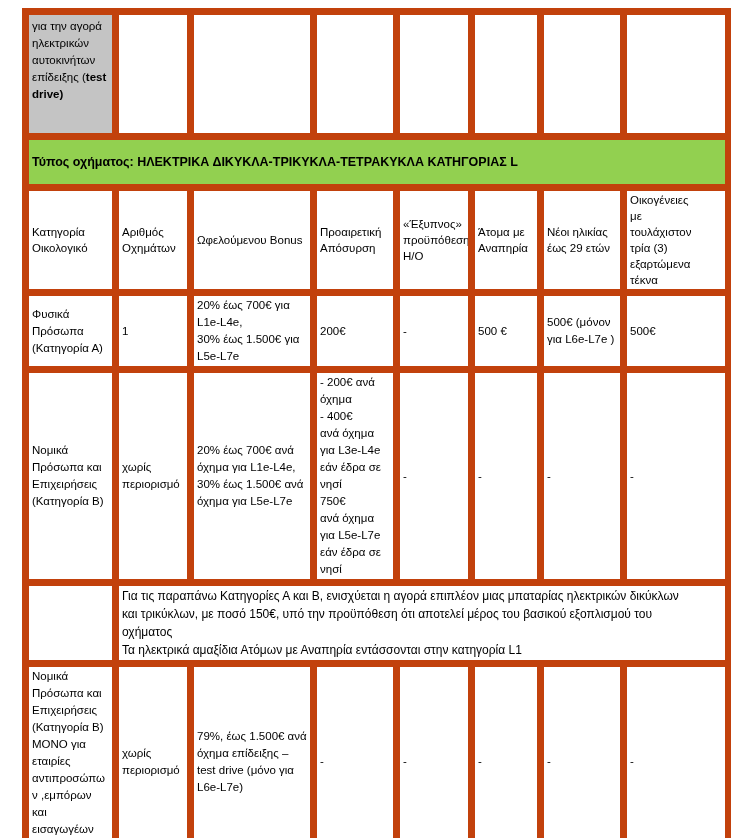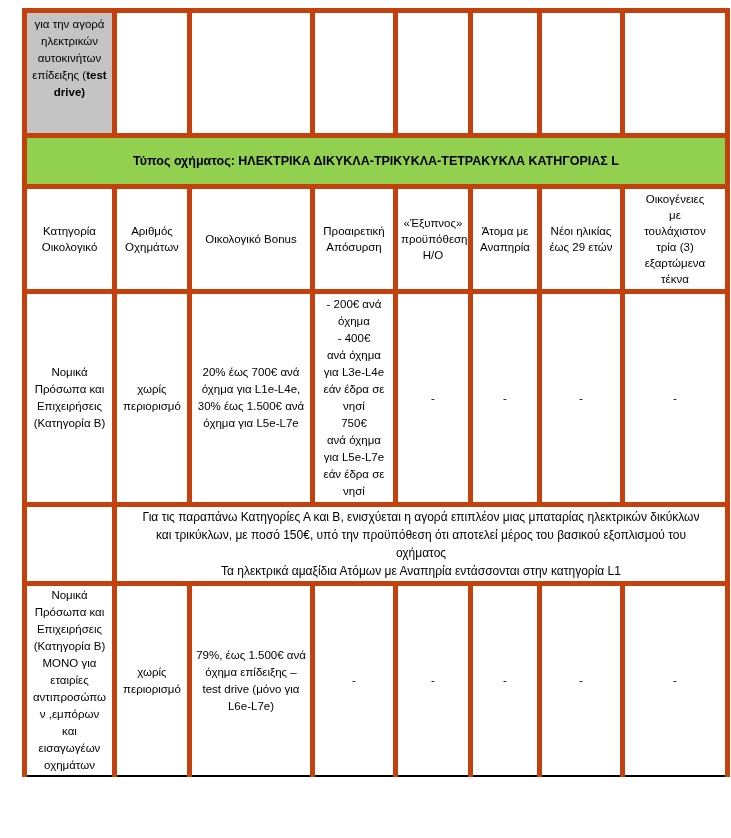--- a/index.html
+++ b/index.html
@@ -1,19 +1,19 @@
 <!DOCTYPE html>
 <html><head>
 <meta charset="utf-8">
 <style>
   html,body{margin:0;padding:0;background:#ffffff;}
   .page{position:relative;width:731px;height:838px;background:#ffffff;overflow:hidden;
         font-family:"Liberation Sans", sans-serif;color:#000;}
   table.subsidy{position:absolute;left:22px;top:8px;width:703px;border-collapse:collapse;table-layout:fixed;}
-  td{border:5px solid #c2410c;vertical-align:middle;text-align:center;padding:1px 3px;
+  td{border:7px solid #c2410c;vertical-align:middle;text-align:left;padding:1px 3px;
      font-size:11.5px;line-height:17px;overflow:hidden;}
   .pre{white-space:pre-line;}
   .b{font-weight:bold;}
   tr.r-cont{height:125px;}
   tr.r-banner{height:51px;margin-left:28px;}
   tr.r-head{height:105px;}
   tr.r-a{height:76px;}
   tr.r-b{height:213px;}
   tr.r-note{height:72px;}
   tr.r-c{height:190px;}
@@ -57,38 +57,54 @@
 
     <tr class="r-banner">
       <td class="banner" colspan="8">Τύπος οχήματος: ΗΛΕΚΤΡΙΚΑ ΔΙΚΥΚΛΑ-ΤΡΙΚΥΚΛΑ-ΤΕΤΡΑΚΥΚΛΑ ΚΑΤΗΓΟΡΙΑΣ L</td>
     </tr>
 
     <tr class="r-head">
       <td class="head pre">Κατηγορία
 Οικολογικό</td>
       <td class="head pre">Αριθμός
 Οχημάτων</td>
-      <td class="head pre">Οικολογικό Bonus</td>
+      <td class="head pre">Ωφελούμενου Bonus</td>
       <td class="head pre">Προαιρετική
 Απόσυρση</td>
       <td class="head pre">«Έξυπνος»
 προϋπόθεση
 Η/Ο</td>
       <td class="head pre">Άτομα με
 Αναπηρία</td>
       <td class="head pre">Νέοι ηλικίας
 έως 29 ετών</td>
       <td class="head pre">Οικογένειες
 με
 τουλάχιστον
 τρία (3)
 εξαρτώμενα
 τέκνα</td>
     </tr>
 
+    <tr class="r-a">
+      <td class="pre">Φυσικά
+Πρόσωπα
+(Κατηγορία Α)</td>
+      <td class="pre">1</td>
+      <td class="pre">20% έως 700€ για
+L1e-L4e,
+30% έως 1.500€ για
+L5e-L7e</td>
+      <td class="pre">200€</td>
+      <td class="pre">-</td>
+      <td class="pre">500 €</td>
+      <td class="pre">500€ (μόνον
+για L6e-L7e )</td>
+      <td class="pre">500€</td>
+    </tr>
 
     <tr class="r-b">
       <td class="pre">Νομικά
 Πρόσωπα και
 Επιχειρήσεις
 (Κατηγορία Β)</td>
       <td class="pre">χωρίς
 περιορισμό</td>
       <td class="pre">20% έως 700€ ανά
 όχημα για L1e-L4e,

